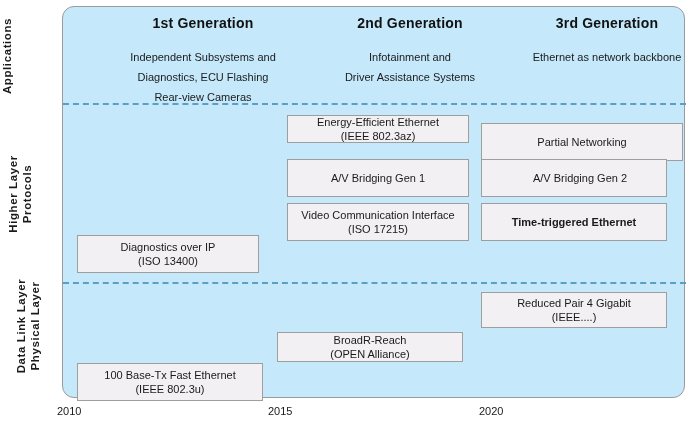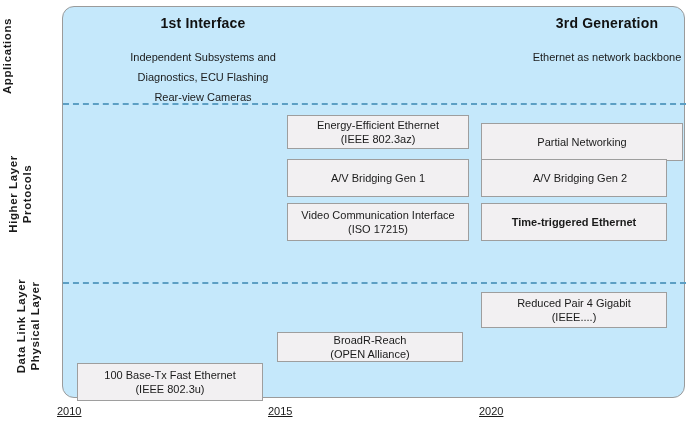--- a/index.html
+++ b/index.html
@@ -109,41 +109,40 @@
     justify-content: center;
     text-align: center;
     font-size: 11px;
     line-height: 14.5px;
     color: #1a1a1a;
     white-space: pre-line;
     padding: 2px 4px;
   }
 
   
-  #box-eee             { left: 224px; top: 108px; width: 182px; height: 34px; }
+  #box-eee             { left: 224px; top: 108px; width: 182px; height: 28px; }
   #box-avb1            { left: 224px; top: 152px; width: 182px; height: 38px; text-align: right; }
   #box-vci             { left: 224px; top: 196px; width: 182px; height: 38px; }
   #box-partial-net     { left: 418px; top: 116px; width: 202px; height: 38px; }
   #box-avb2            { left: 418px; top: 152px; width: 186px; height: 38px; padding-left: 16px; }
   #box-tte             { left: 418px; top: 196px; width: 186px; height: 38px; font-weight: bold; }
   #box-doip            { left: 14px;  top: 228px; width: 182px; height: 38px; }
 
   
   #box-reduced-pair    { left: 418px; top: 285px; width: 186px; height: 36px; }
   #box-broadr          { left: 214px; top: 325px; width: 186px; height: 30px; }
   #box-100base         { left: 14px;  top: 356px; width: 186px; height: 38px; text-align: center; }
 
   
   .year-tick {
     position: absolute;
     top: 405px;
     font-size: 11px;
     color: #1a1a1a;
     white-space: nowrap;
-    text-decoration: underline;
   }
   #year-2010 { left: 57px; }
   #year-2015 { left: 268px; }
   #year-2020 { left: 479px; }
 </style>
 </head>
 <body>
 
 <div class="axis-label" id="axis-applications">Applications</div>
 
@@ -152,46 +151,53 @@
 
 <div class="axis-label" id="axis-datalink">Data Link Layer
 Physical Layer</div>
 
 <div id="panel">
 
   <div class="divider" id="divider-1"></div>
   <div class="divider" id="divider-2"></div>
 
   <div class="gen-col" id="gen-col-1">
-    <div class="gen-title">1st Interface</div>
+    <div class="gen-title">1st Generation</div>
     <div class="gen-desc">Independent Subsystems and
 Diagnostics, ECU Flashing
 Rear-view Cameras</div>
   </div>
 
+  <div class="gen-col" id="gen-col-2">
+    <div class="gen-title">2nd Generation</div>
+    <div class="gen-desc">Infotainment and
+Driver Assistance Systems</div>
+  </div>
 
   <div class="gen-col" id="gen-col-3">
     <div class="gen-title">3rd Generation</div>
     <div class="gen-desc">Ethernet as network backbone</div>
   </div>
 
   <div class="tech-box" id="box-eee">Energy-Efficient Ethernet
 (IEEE 802.3az)</div>
 
   <div class="tech-box" id="box-avb1">A/V Bridging Gen 1</div>
 
   <div class="tech-box" id="box-vci">Video Communication Interface
 (ISO 17215)</div>
 
   <div class="tech-box" id="box-partial-net">Partial Networking</div>
 
   <div class="tech-box" id="box-avb2">A/V Bridging Gen 2</div>
 
   <div class="tech-box" id="box-tte">Time-triggered Ethernet</div>
 
+  <div class="tech-box" id="box-doip">Diagnostics over IP
+(ISO 13400)</div>
 
   <div class="tech-box" id="box-reduced-pair">Reduced Pair 4 Gigabit
 (IEEE....)</div>
 
   <div class="tech-box" id="box-broadr">BroadR-Reach
 (OPEN Alliance)</div>
 
   <div class="tech-box" id="box-100base">100 Base-Tx Fast Ethernet
 (IEEE 802.3u)</div>
 

